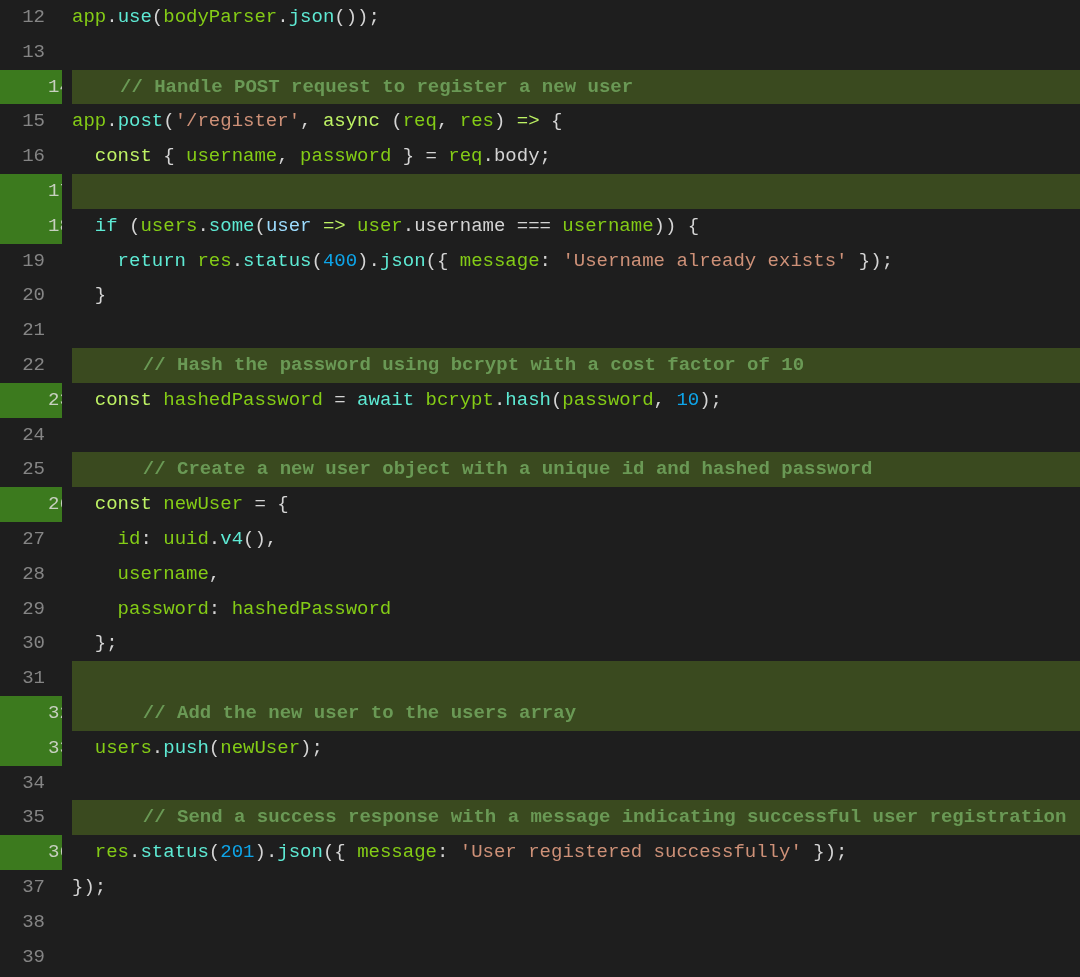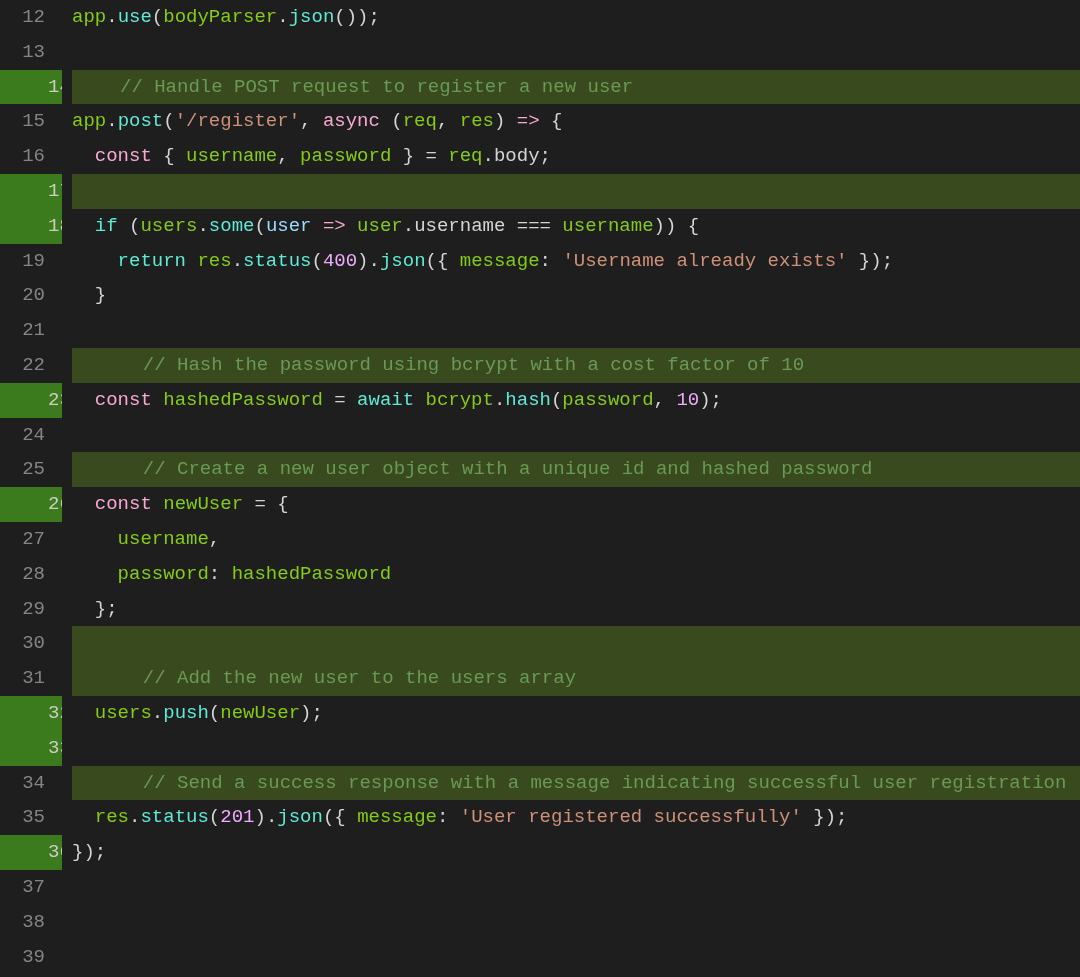--- a/index.html
+++ b/index.html
@@ -49,25 +49,25 @@
     padding-left: 48px;
   }
   .gline.row-hl {
     background: #3c7a1e; 
     color: #c8d0c0;
   }
   
   .tk-default  { color: #84cc16; }
   .tk-prop     { color: #d4d4d4; }
   .tk-call     { color: #5eead4; }
-  .tk-keyword  { color: #f9a8d4; text-align: right; }
+  .tk-keyword  { color: #bef264; text-align: right; }
   .tk-keyword2 { color: #5eead4; }
   .tk-string   { color: #ce9178; }
-  .tk-number   { color: #f0abfc; margin-top: 12px; }
-  .tk-comment  { color: #6a9955; }
+  .tk-number   { color: #0ea5e9; margin-top: 12px; }
+  .tk-comment  { color: #6a9955; font-weight: bold; }
   .tk-param    { color: #9cdcfe; }
   .tk-objkey   { color: #84cc16; }
   .tk-punct    { color: #d4d4d4; }
 </style>
 </head>
 <body>
 
 <div class="editor">
   <div class="gutter" id="gutter">
       <div class="gline">12</div>
@@ -108,20 +108,21 @@
       <div class="line row-hl"><span class="tk-default"></span></div>
       <div class="line"><span class="tk-default">  </span><span class="tk-keyword2">if</span><span class="tk-punct"> (</span><span class="tk-default">users</span><span class="tk-punct">.</span><span class="tk-call">some</span><span class="tk-punct">(</span><span class="tk-param">user</span><span class="tk-default"> </span><span class="tk-keyword">=&gt;</span><span class="tk-default"> </span><span class="tk-default">user</span><span class="tk-punct">.</span><span class="tk-prop">username</span><span class="tk-punct"> === </span><span class="tk-default">username</span><span class="tk-punct">)) {</span></div>
       <div class="line"><span class="tk-default">    </span><span class="tk-keyword2">return</span><span class="tk-default"> </span><span class="tk-default">res</span><span class="tk-punct">.</span><span class="tk-call">status</span><span class="tk-punct">(</span><span class="tk-number">400</span><span class="tk-punct">).</span><span class="tk-call">json</span><span class="tk-punct">({ </span><span class="tk-objkey">message</span><span class="tk-punct">: </span><span class="tk-string">'Username already exists'</span><span class="tk-punct"> });</span></div>
       <div class="line"><span class="tk-punct">  }</span></div>
       <div class="line"><span class="tk-default"></span></div>
       <div class="line row-hl"><span class="tk-comment">  // Hash the password using bcrypt with a cost factor of 10</span></div>
       <div class="line"><span class="tk-default">  </span><span class="tk-keyword">const</span><span class="tk-default"> </span><span class="tk-default">hashedPassword</span><span class="tk-punct"> = </span><span class="tk-keyword2">await</span><span class="tk-default"> </span><span class="tk-default">bcrypt</span><span class="tk-punct">.</span><span class="tk-call">hash</span><span class="tk-punct">(</span><span class="tk-default">password</span><span class="tk-punct">, </span><span class="tk-number">10</span><span class="tk-punct">);</span></div>
       <div class="line"><span class="tk-default"></span></div>
       <div class="line row-hl"><span class="tk-comment">  // Create a new user object with a unique id and hashed password</span></div>
       <div class="line"><span class="tk-default">  </span><span class="tk-keyword">const</span><span class="tk-default"> </span><span class="tk-default">newUser</span><span class="tk-punct"> = {</span></div>
+      <div class="line"><span class="tk-default">    </span><span class="tk-objkey">id</span><span class="tk-punct">: </span><span class="tk-default">uuid</span><span class="tk-punct">.</span><span class="tk-call">v4</span><span class="tk-punct">(),</span></div>
       <div class="line"><span class="tk-default">    </span><span class="tk-default">username</span><span class="tk-punct">,</span></div>
       <div class="line"><span class="tk-default">    </span><span class="tk-objkey">password</span><span class="tk-punct">: </span><span class="tk-default">hashedPassword</span></div>
       <div class="line"><span class="tk-punct">  };</span></div>
       <div class="line row-hl"><span class="tk-default"></span></div>
       <div class="line row-hl"><span class="tk-comment">  // Add the new user to the users array</span></div>
       <div class="line"><span class="tk-default">  </span><span class="tk-default">users</span><span class="tk-punct">.</span><span class="tk-call">push</span><span class="tk-punct">(</span><span class="tk-default">newUser</span><span class="tk-punct">);</span></div>
       <div class="line"><span class="tk-default"></span></div>
       <div class="line row-hl"><span class="tk-comment">  // Send a success response with a message indicating successful user registration</span></div>
       <div class="line"><span class="tk-default">  </span><span class="tk-default">res</span><span class="tk-punct">.</span><span class="tk-call">status</span><span class="tk-punct">(</span><span class="tk-number">201</span><span class="tk-punct">).</span><span class="tk-call">json</span><span class="tk-punct">({ </span><span class="tk-objkey">message</span><span class="tk-punct">: </span><span class="tk-string">'User registered successfully'</span><span class="tk-punct"> });</span></div>
       <div class="line"><span class="tk-punct">});</span></div>

